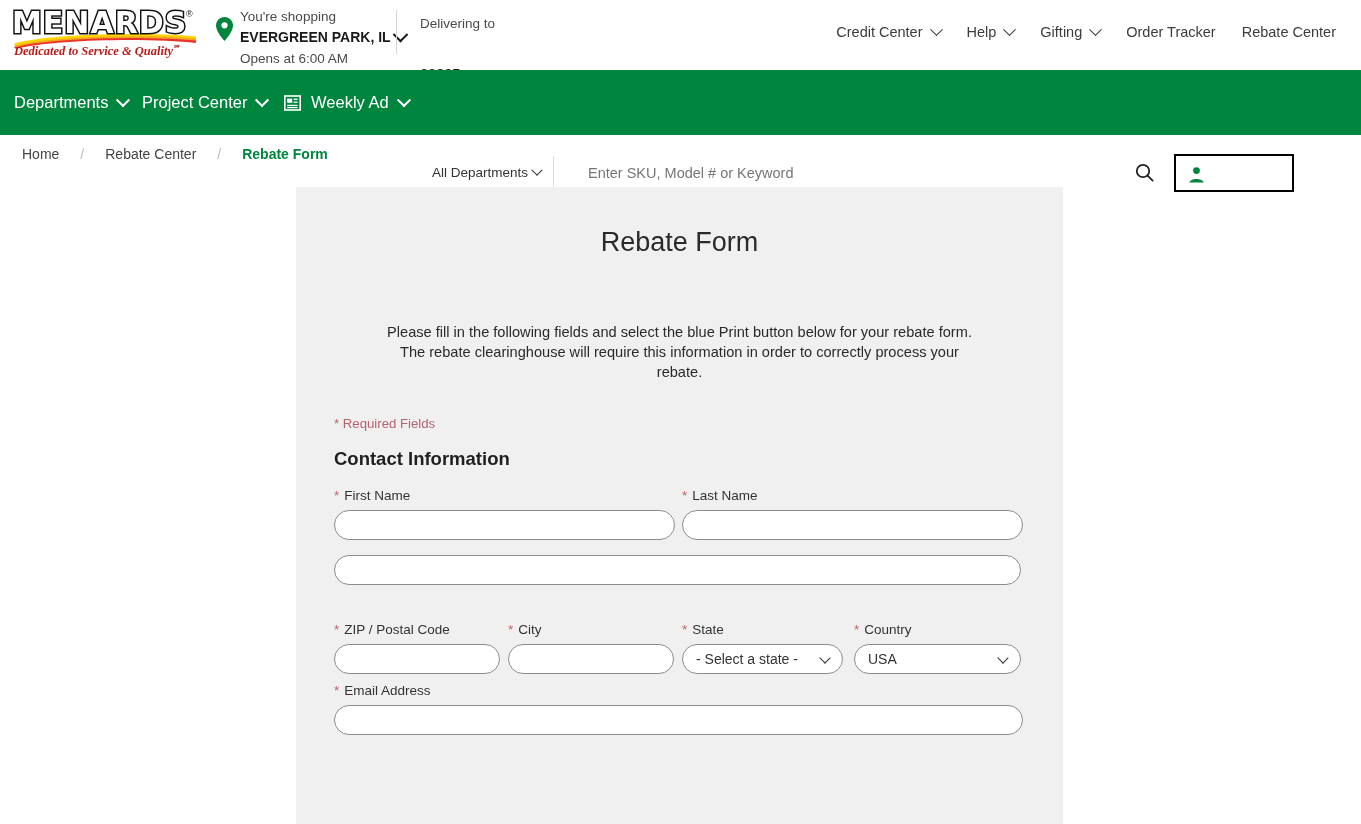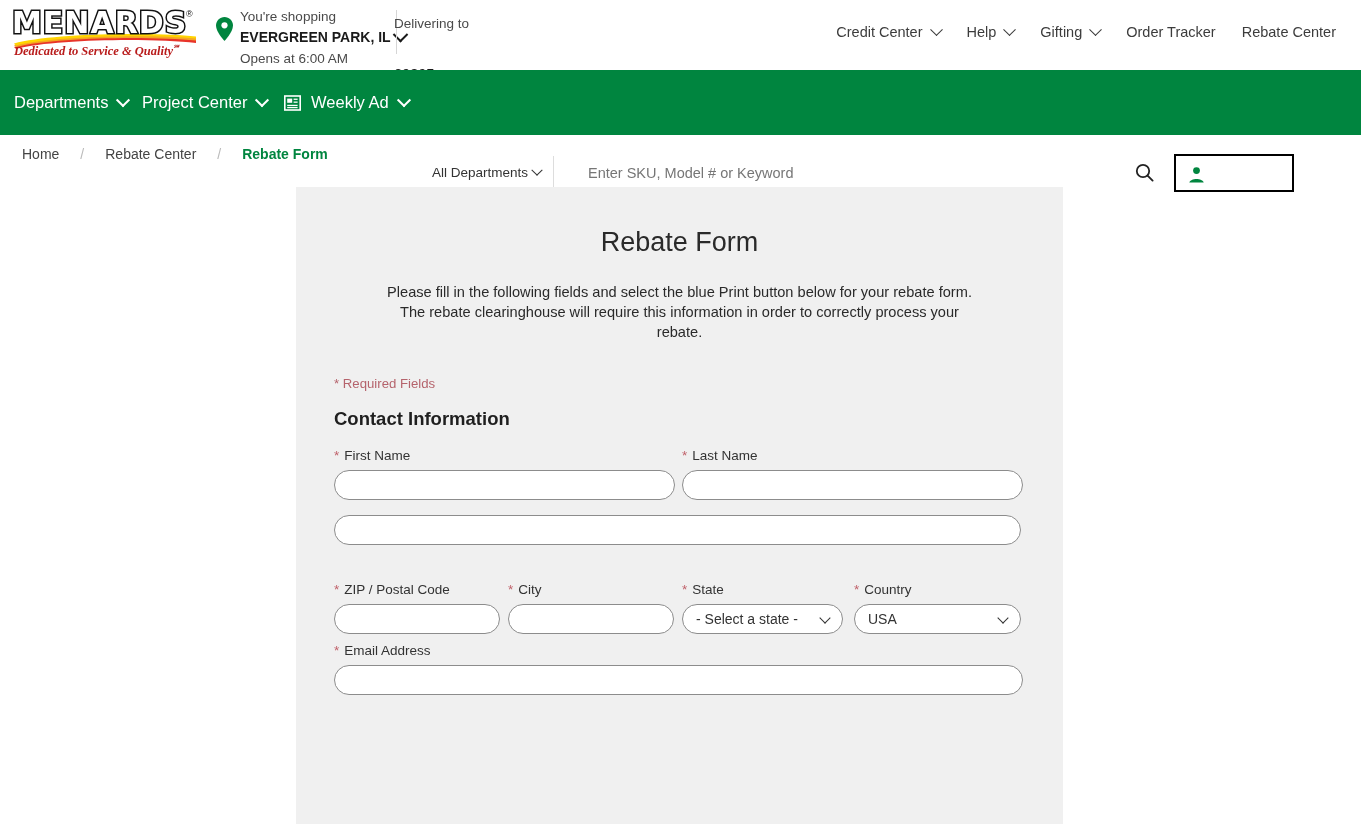--- a/index.html
+++ b/index.html
@@ -77,21 +77,21 @@
   }
   .store-lines { font-size: 13.5px; color: #333; line-height: 21px; }
   .store-lines .l1 { color: #4a4a4a; }
   .store-lines .l2 { font-weight: bold; color: #1a1a1a; font-size: 14px; display: flex; align-items: center; gap: 4px;}
   .store-lines .l3 { color: #4a4a4a; }
   .divider-v {
     position: absolute; left: 396px; top: 10px;
     width: 1px; height: 44px; background: #d6d6d6;
   }
   #deliverto {
-    position: absolute; left: 394px; top: 13px;
+    position: absolute; left: 420px; top: 13px;
     font-size: 13.5px; color: #4a4a4a; line-height: 21px;
   }
   #deliverto .zip { font-weight: bold; color: #1a1a1a; font-size: 14.5px; display: flex; align-items:center; gap: 12px; margin-top: 30px;}
 
   
   #topnav {
     position: absolute; right: 12px; top: 24px;
     display: flex; align-items: center; gap: 0px;
     font-size: 14.5px; color: #3c3c3c;
   }
@@ -199,21 +199,21 @@
   }
   #page-title {
     text-align: center;
     font-size: 27px;
     color: #2a2a2a;
     font-weight: normal;
     margin: 0; padding-top: 40px;
   }
   #intro {
     width: 596px;
-    margin: 24px auto 0 auto;
+    margin: 64px auto 0 auto;
     text-align: center;
     font-size: 14.6px;
     line-height: 20px;
     color: #2a2a2a;
   }
   #required-note {
     margin: 34px 0 0 38px;
     font-size: 13.2px;
     color: #b5636c;
   }

